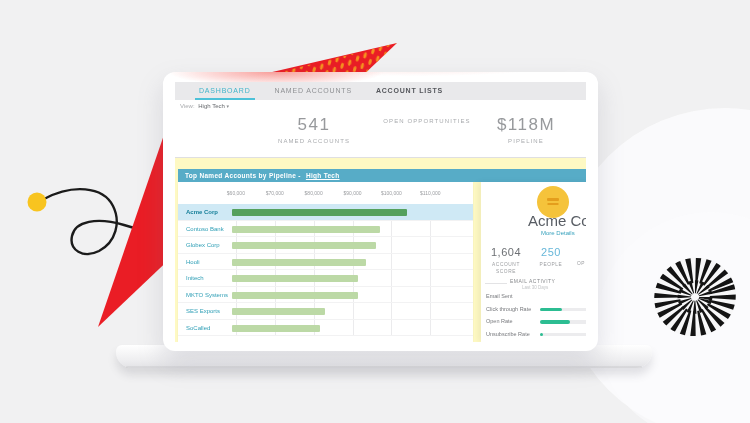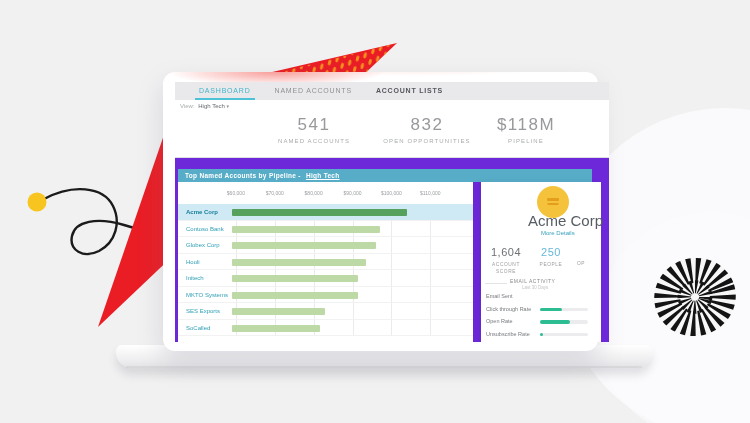--- a/index.html
+++ b/index.html
@@ -17,22 +17,22 @@
     background:linear-gradient(#ffffff,#ededef 70%,#e2e2e5);
     border-radius:6px 6px 16px 16px;box-shadow:0 7px 9px rgba(90,90,100,.16);z-index:4;}
   .laptop-base::after{content:"";position:absolute;left:10px;right:10px;bottom:0;height:2px;
     background:rgba(0,0,0,.05);border-radius:2px;}
   .laptop{position:absolute;left:163px;top:72px;width:435px;height:279px;background:#ffffff;
     border-radius:12px;box-shadow:0 12px 26px rgba(120,120,135,.22);z-index:5;}
   .laptop::before{content:"";position:absolute;inset:0;border-radius:inherit;
     background:radial-gradient(150px 20px at 26% 0%, rgba(240,60,52,.5), rgba(240,60,52,0) 72%),
                radial-gradient(230px 22px at 58% -4%, rgba(240,60,52,.22), rgba(240,60,52,0) 70%);
     pointer-events:none;}
-  .screen{position:absolute;left:12px;top:10px;width:411px;height:260px;background:#6d28d9;
-    overflow:hidden;padding-left:23px;}
+  .screen{position:absolute;left:12px;top:10px;width:411px;height:260px;background:#fef9c3;
+    overflow:hidden;}
 
   
   .tabbar{position:absolute;left:0;top:0;width:100%;height:18px;background:#e9e9eb;
     display:flex;align-items:center;}
   .tab{font-size:7px;letter-spacing:.8px;color:#8f9194;margin-left:24px;position:relative;
     height:18px;line-height:18px;cursor:pointer;white-space:nowrap;}
   .tab.active{color:#43b4ca;}
   .tab.active::after{content:"";position:absolute;left:-4px;right:-4px;bottom:0;height:2px;background:#4cc1d8;}
   .tab.emph{color:#55575c;font-weight:bold;}
 
@@ -129,21 +129,20 @@
           <span>View:</span>
           <span class="viewval">High Tech</span>
           <span class="caret">▾</span>
         </div>
         <div id="statcols">
             <div class="stat-col" style="left: 139px;">
               <div class="stat-value">541</div>
               <div class="stat-label">NAMED ACCOUNTS</div>
             </div>
             <div class="stat-col" style="left: 252px;">
-              <div class="stat-value">832</div>
               <div class="stat-label">OPEN OPPORTUNITIES</div>
             </div>
             <div class="stat-col" style="left: 351px;">
               <div class="stat-value">$118M</div>
               <div class="stat-label">PIPELINE</div>
             </div>
           </div>
       </div>
 
       <div class="banner">

